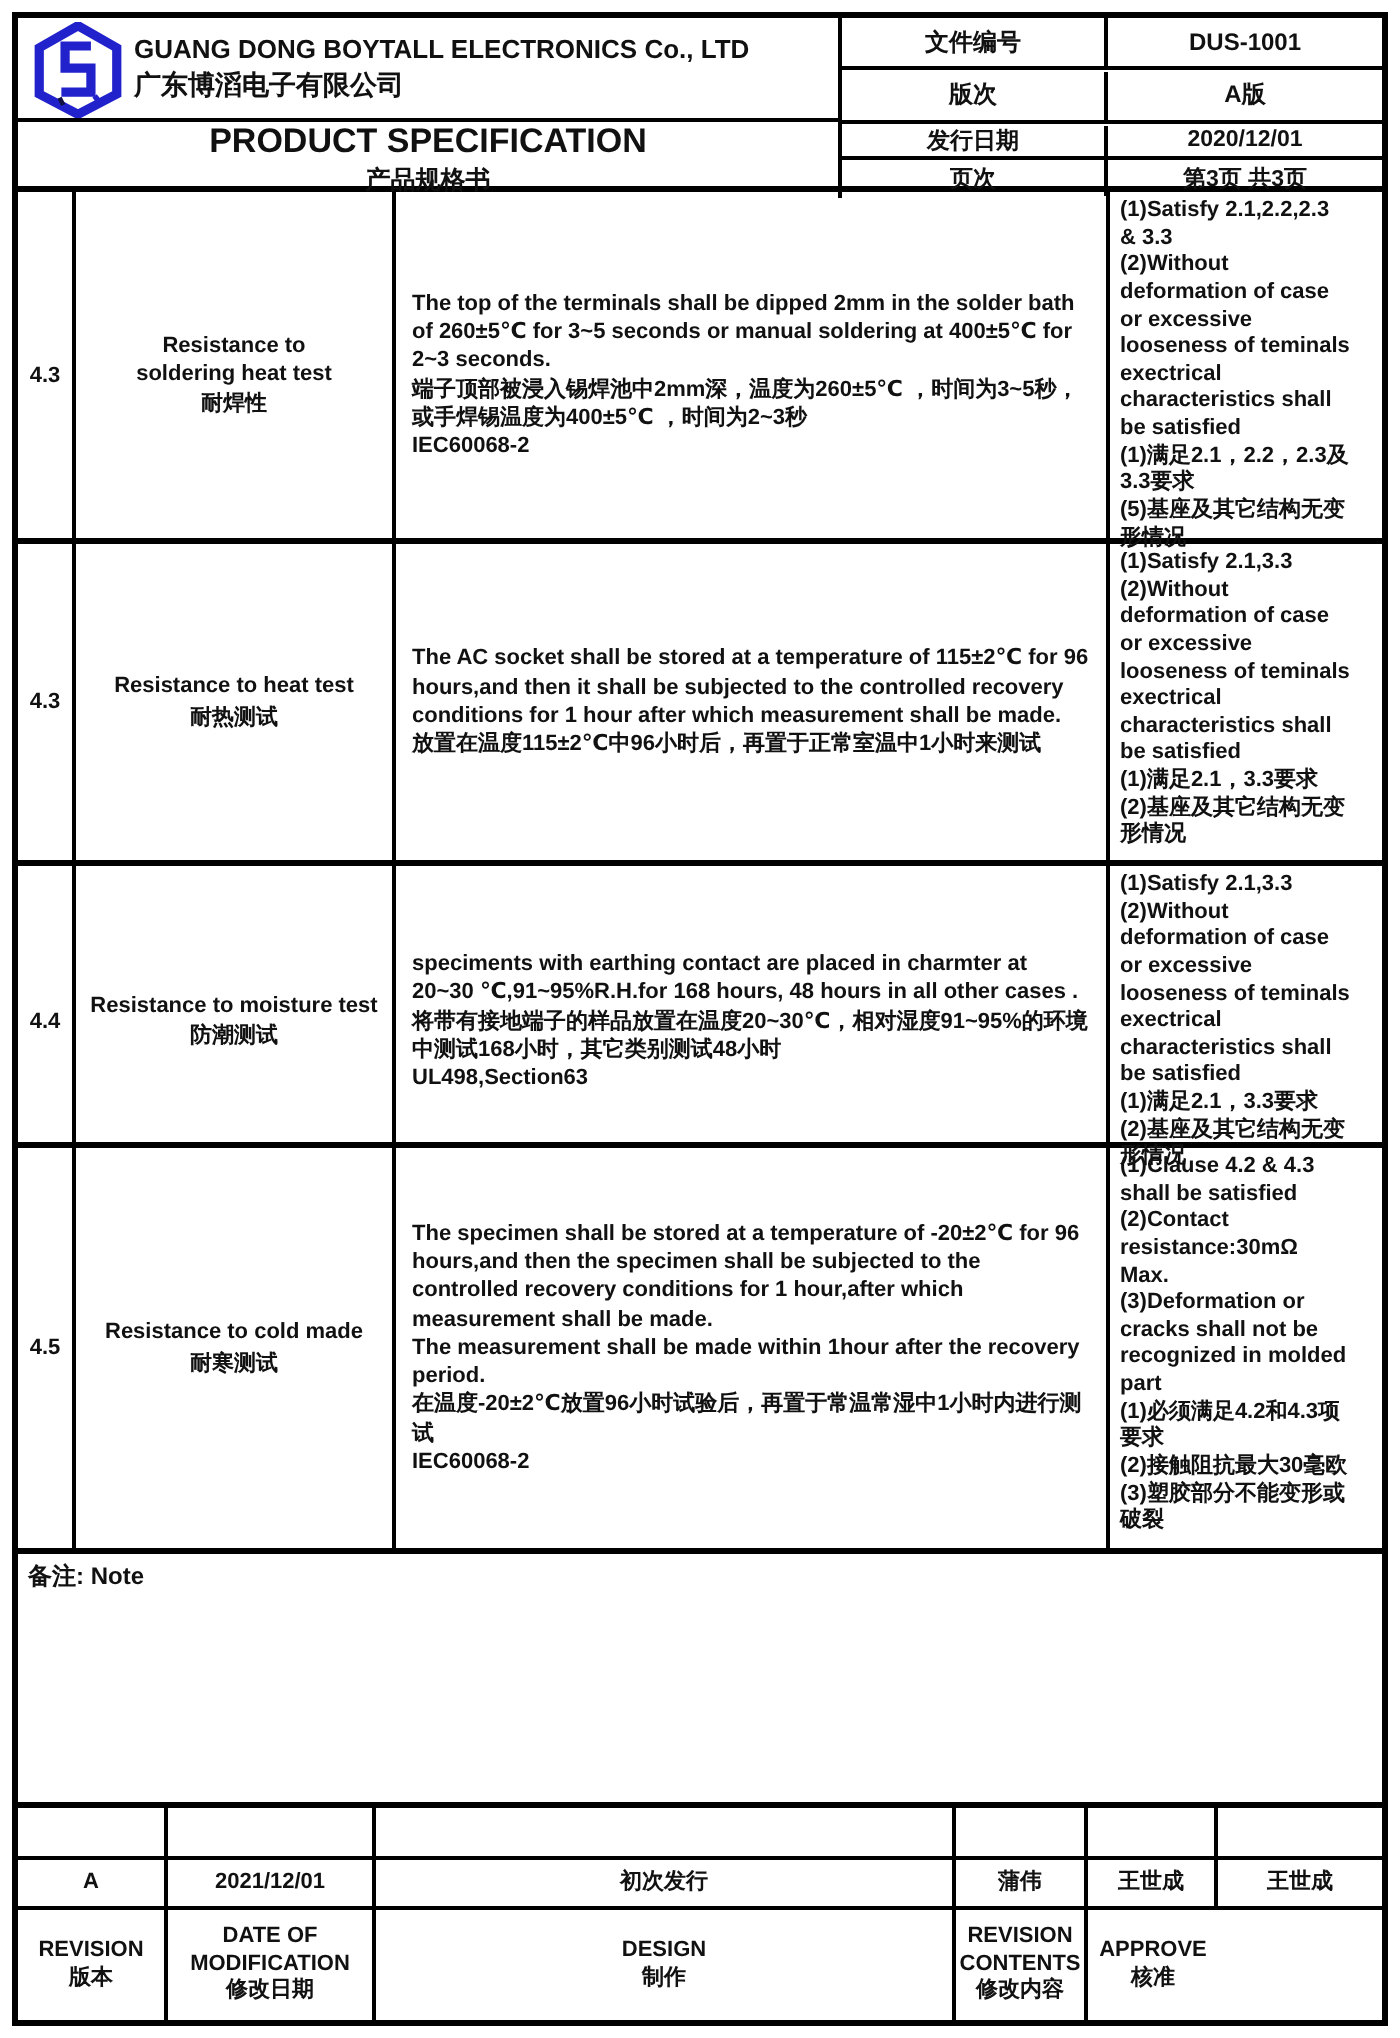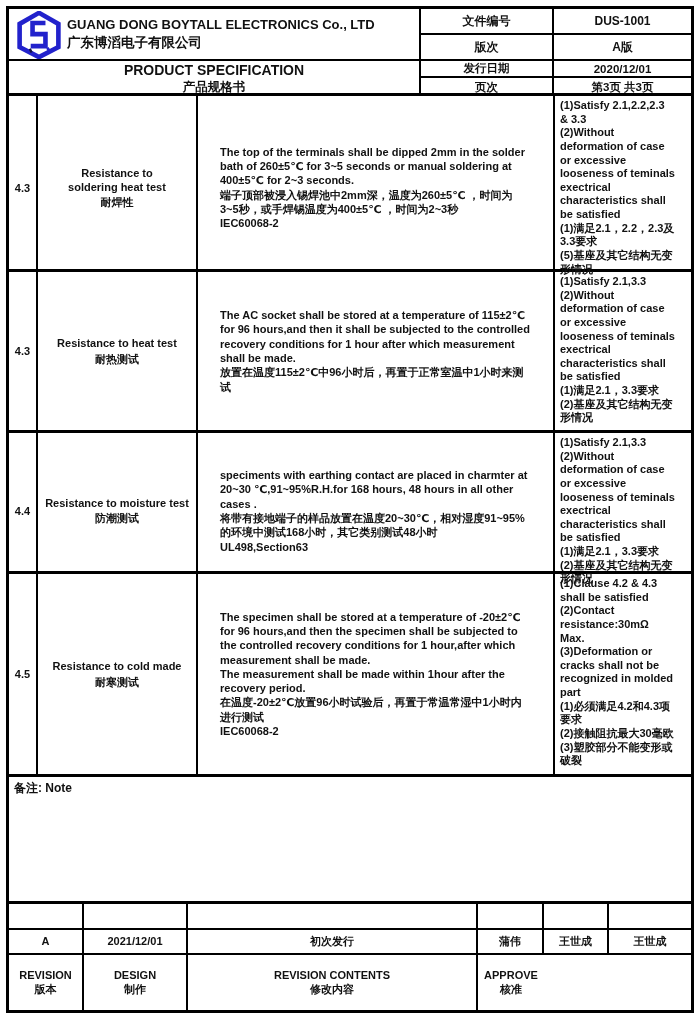--- a/index.html
+++ b/index.html
@@ -10,38 +10,38 @@
          border:3px solid #000; background:#fff; display:flex; flex-direction:column; }
 
   
   .hdr { display:grid; grid-template-columns:412px 133px 1fr; height:87px; border-bottom:3px solid #000; }
   .hdr-left { grid-row:1 / span 4; border-right:2px solid #000; display:flex; flex-direction:column; }
   .company-block { height:52px; border-bottom:2px solid #000; position:relative;
                    display:flex; flex-direction:column; justify-content:center; padding-left:58px; }
   .company-en { font-size:13px; letter-spacing:0px; }
   .company-cn { font-size:13.5px; margin-top:2px; }
   .title-block { flex:1; display:flex; flex-direction:column; justify-content:center; align-items:center; }
-  .title-en { font-size:14px; }
+  .title-en { font-size:17px; }
   .title-cn { font-size:12.5px; margin-top:1px; }
   .logo { position:absolute; left:7px; top:2px; width:46px; height:48px; }
   .info-label, .info-value { display:flex; align-items:center; justify-content:center; border-bottom:2px solid #000; font-size:12px; }
   .info-label { border-right:2px solid #000; }
   .row3, .row4 { font-size:11.5px; }
   .nb { border-bottom:0 !important; }
 
   
   .trow { display:grid; grid-template-columns:29px 160px 357px 1fr; border-bottom:3px solid #000; }
   .trow:last-of-type { border-bottom:0; }
   .r1 { height:176px; } .r2 { height:161px; } .r3 { height:141px; } .r4 { height:203px; }
   .c { border-right:2px solid #000; }
   .c:last-child { border-right:0; }
   .c-no { display:flex; align-items:center; justify-content:center; font-size:11px; }
   .c-name { display:flex; flex-direction:column; align-items:center; justify-content:center; text-align:center; font-size:11px; line-height:1.3; padding:16px 4px; }
   .c-name .cn { margin-top:1px; }
-  .c-desc { display:flex; align-items:center; font-size:11px; line-height:1.3; padding:4px 22px; white-space:pre-line; }
+  .c-desc { display:flex; align-items:center; font-size:11px; line-height:1.3; padding:4px 8px; white-space:pre-line; }
   .c-res { font-size:11px; line-height:1.24; padding:3px 16px 3px 5px; white-space:pre-line; }
   .pre { white-space:pre-line; }
 
   
   .note { flex:1; padding:3px 5px; font-size:12px; border-bottom:3px solid #000; }
 
   
   .rev-grid { display:grid; grid-template-columns:75px 104px 290px 66px 65px 1fr; }
   .rev-empty { height:26px; border-bottom:2px solid #000; }
   .rev-values { height:25px; border-bottom:2px solid #000; }
@@ -170,20 +170,25 @@
       <div class="rcell">王世成</div>
       <div class="rcell">王世成</div>
     </div>
 
     <div class="rev-grid rev-headers">
       <div class="rcell">
         <span class="en">REVISION</span>
         <span class="cn">版本</span>
       </div>
       <div class="rcell">
+        <span class="en">DATE OF
+MODIFICATION</span>
+        <span class="cn">修改日期</span>
+      </div>
+      <div class="rcell">
         <span class="en">DESIGN</span>
         <span class="cn">制作</span>
       </div>
       <div class="rcell">
         <span class="en">REVISION CONTENTS</span>
         <span class="cn">修改内容</span>
       </div>
       <div class="rcell">
         <span class="en">APPROVE</span>
         <span class="cn">核准</span>

